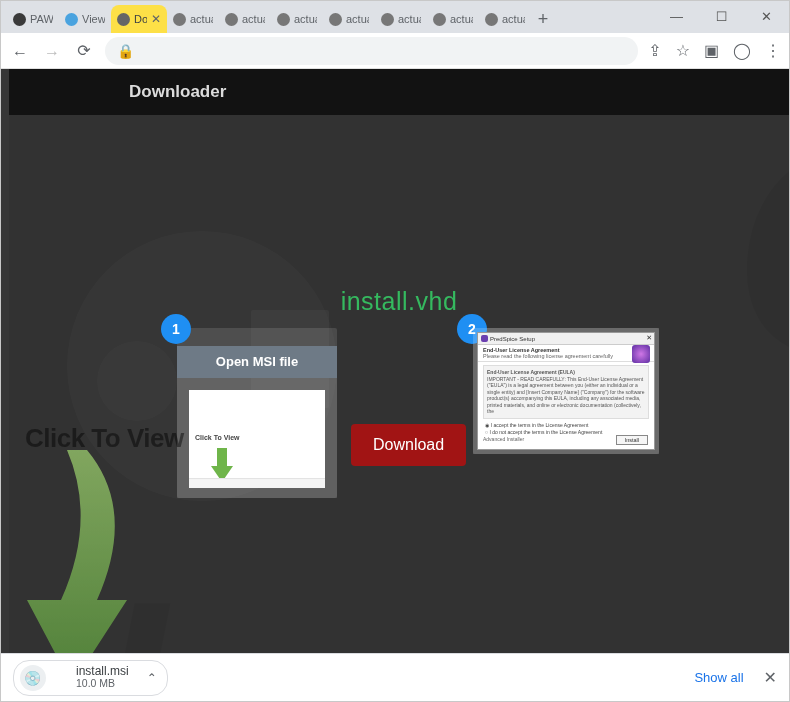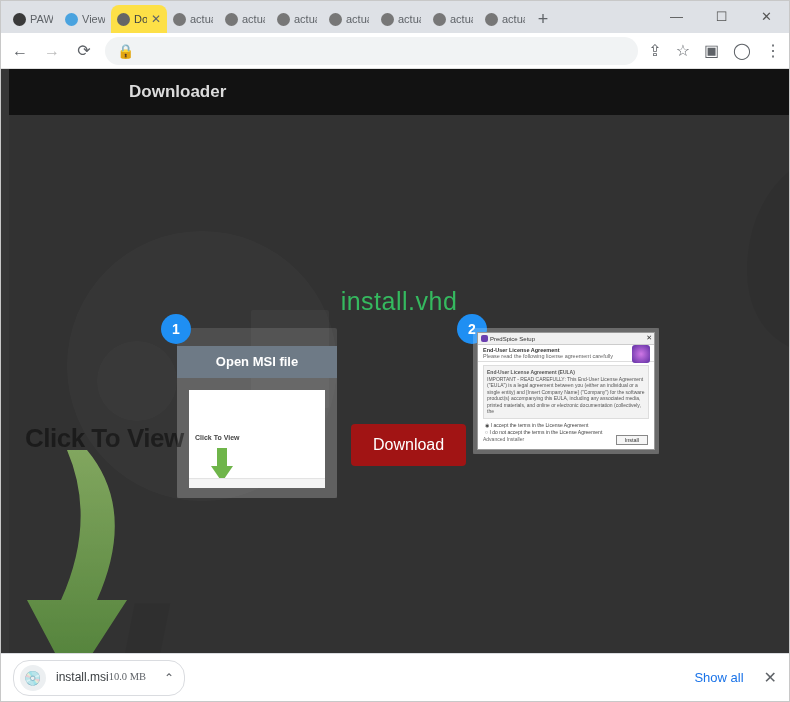--- a/index.html
+++ b/index.html
@@ -66,23 +66,23 @@
 
 .wm-text { position:absolute; left:16px; top:308px; font-size:26px; font-weight:700; color:#000; opacity:0.45; letter-spacing:-0.5px;}
 .wm-arrow { position:absolute; left:18px; top:335px; opacity:0.75; }
 .wm-big { position:absolute; right:-140px; top:30px; font-size:300px; font-weight:700; color:rgba(0,0,0,0.06); font-style:italic; letter-spacing:-20px; line-height:0.7;}
 .wm-big2 { position:absolute; left:-60px; bottom:-140px; font-size:260px; font-weight:700; color:rgba(0,0,0,0.05); font-style:italic; line-height:0.7;}
 
 
 .dl-shelf { height: 48px; border-top:1px solid #dadce0; background:#fff; display:flex; align-items:center; padding:0 12px; }
 .dl-item { display:flex; align-items:center; gap:10px; border:1px solid #dadce0; border-radius:16px; padding:4px 10px 4px 6px; }
 .dl-item .ficon{ width:26px; height:26px; border-radius:50%; background:#eceff1; display:flex; align-items:center; justify-content:center; font-size:14px;}
-.dl-item .meta{ display:flex; line-height:1.1;}
+.dl-item .meta{ display:flex; flex-direction:column; line-height:1.1;margin-left:20px;}
 .dl-item .fn{ font-size:12px; color:#3c4043;}
-.dl-item .fs{ font-size:10.5px; color:#5f6368;font-family:Liberation Serif, serif;}
+.dl-item .fs{ font-size:10.5px; color:#5f6368;}
 .dl-item .chev{ font-size:12px; color:#5f6368; margin-left:8px;}
 .shelf-right{ margin-left:auto; display:flex; align-items:center; gap:20px;}
 .showall{ color:#1a73e8; font-size:13px;}
 .shelf-x{ font-size:16px; color:#5f6368;}
 </style>
 </head>
 <body>
 
 <div class="window">
 

